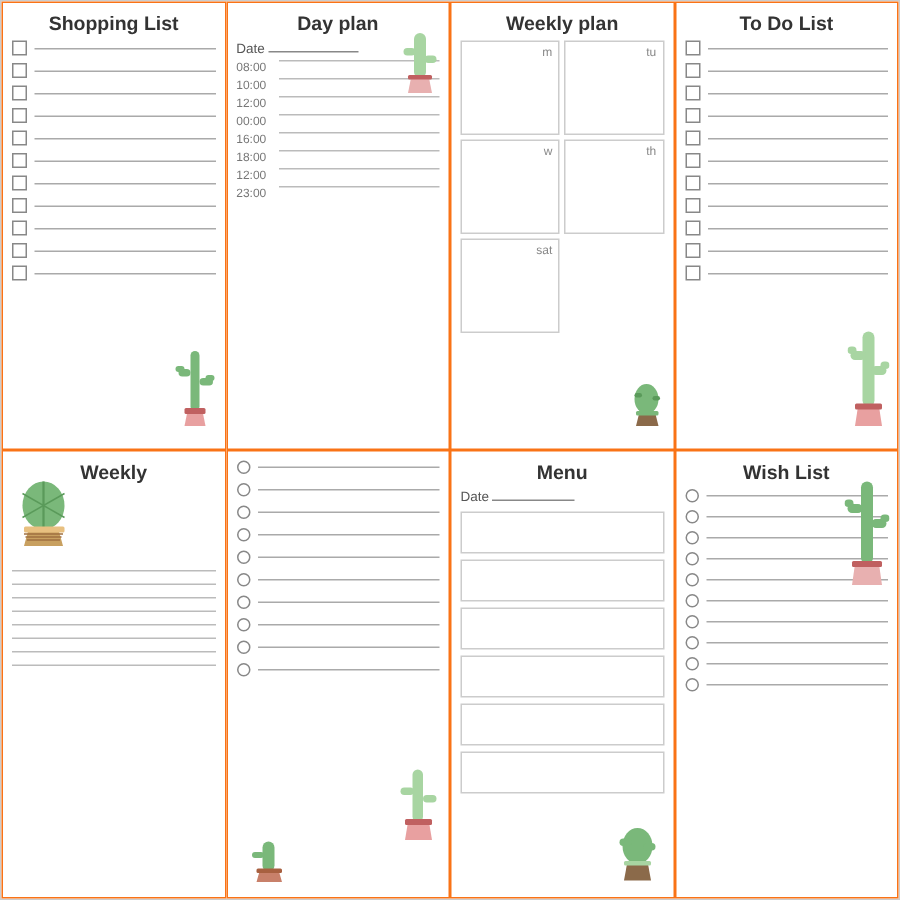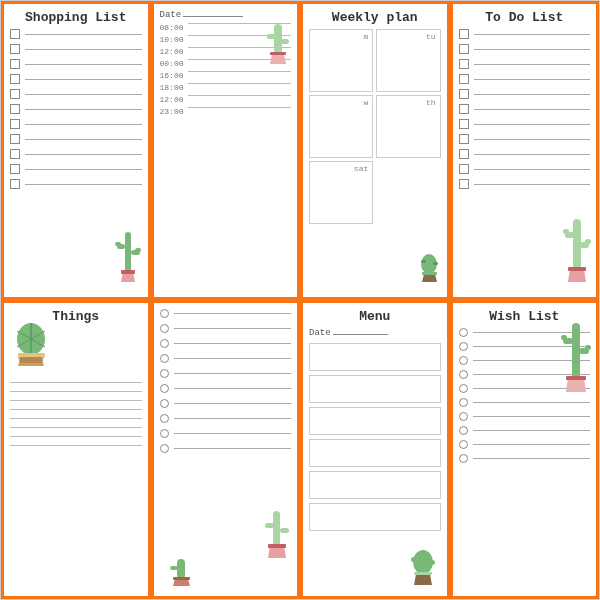--- a/index.html
+++ b/index.html
@@ -12,26 +12,25 @@
     }
     .grid {
       display: grid;
       grid-template-columns: repeat(4, 1fr);
       grid-template-rows: repeat(2, 1fr);
       width: 600px;
       height: 600px;
       border: 1px solid #ccc;
     }
     .panel {
-      border: 3px solid #f97316;
+      border: 1px solid #f97316;
       padding: 6px;
       position: relative;
       overflow: hidden;
       background: #fff;
-      font-family: Liberation Mono, monospace;
     }
     .panel-title {
       font-size: 13px;
       font-weight: bold;
       text-align: center;
       margin-bottom: 4px;
       color: #333;
     }
     
     .shopping-list .item-row {
@@ -207,20 +206,21 @@
         <rect x="22" y="26" width="6" height="4" rx="2" fill="#7ab87a"></rect>
 
         <trapezoid></trapezoid>
         <polygon points="10,50 20,50 22,60 8,60" fill="#e8a0a0"></polygon>
         <rect x="8" y="48" width="14" height="4" rx="1" fill="#c06060"></rect>
       </svg>
     </div>
   </div>
 
   <div class="panel day-plan">
+    <div class="panel-title">Day plan</div>
     <div class="date-row">
       <span>Date</span><span class="date-line"></span>
     </div>
     <div class="time-row">
         <span class="time-label">08:00</span>
         <div class="time-line"></div>
       </div>
     <div class="time-row">
         <span class="time-label">10:00</span>
         <div class="time-line"></div>
@@ -346,21 +346,21 @@
         <rect x="0" y="15" width="6" height="5" rx="2.5" fill="#a8d5a2"></rect>
         <rect x="16" y="28" width="10" height="6" rx="3" fill="#a8d5a2"></rect>
         <rect x="22" y="25" width="6" height="5" rx="2.5" fill="#a8d5a2"></rect>
         <polygon points="7,55 21,55 23,68 5,68" fill="#e8a0a0"></polygon>
         <rect x="5" y="53" width="18" height="4" rx="1" fill="#c06060"></rect>
       </svg>
     </div>
   </div>
 
   <div class="panel">
-    <div class="panel-title">Things</div>
+    <div class="panel-title">Weekly</div>
 
     <div style="position:absolute; top:18px; left:5px;">
       <svg width="45" height="45" viewBox="0 0 45 45">
 
         <ellipse cx="22" cy="18" rx="14" ry="16" fill="#7ab87a"></ellipse>
         <line x1="22" y1="2" x2="22" y2="34" stroke="#5a9a5a" stroke-width="1.5"></line>
         <line x1="8" y1="10" x2="36" y2="26" stroke="#5a9a5a" stroke-width="1"></line>
         <line x1="8" y1="26" x2="36" y2="10" stroke="#5a9a5a" stroke-width="1"></line>
 
         <polygon points="12,34 32,34 35,45 9,45" fill="#c8a060"></polygon>

